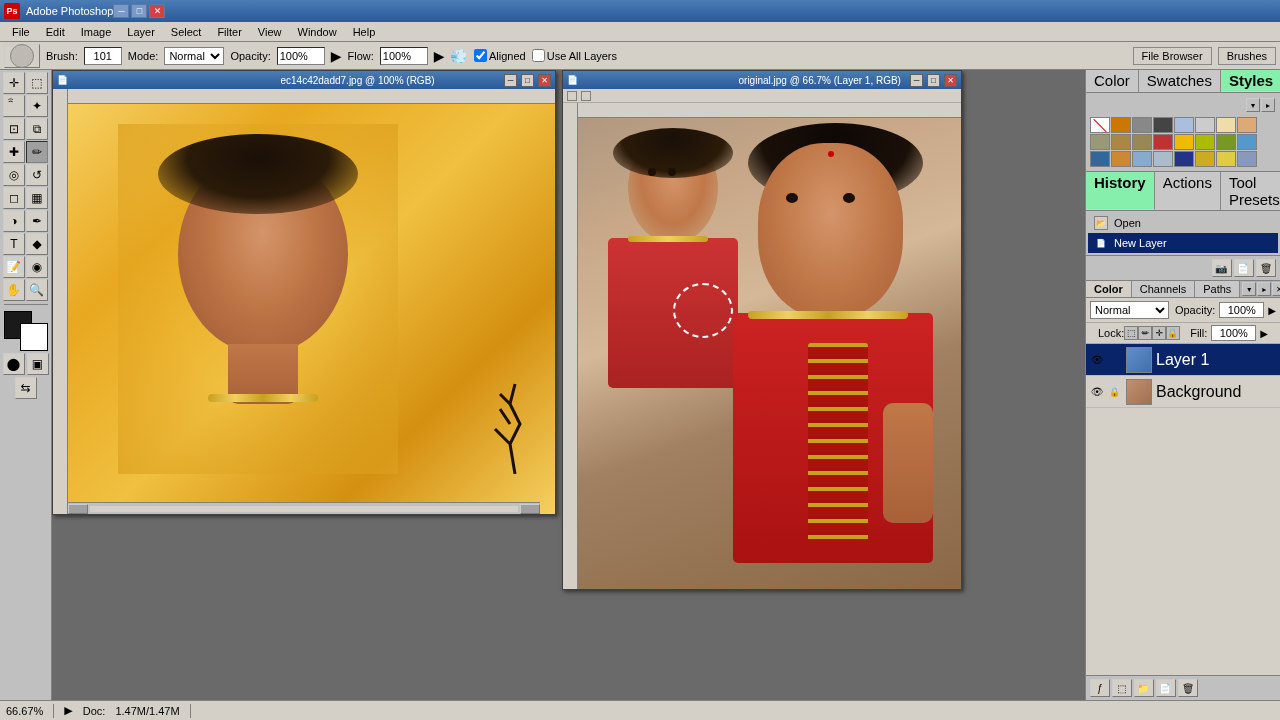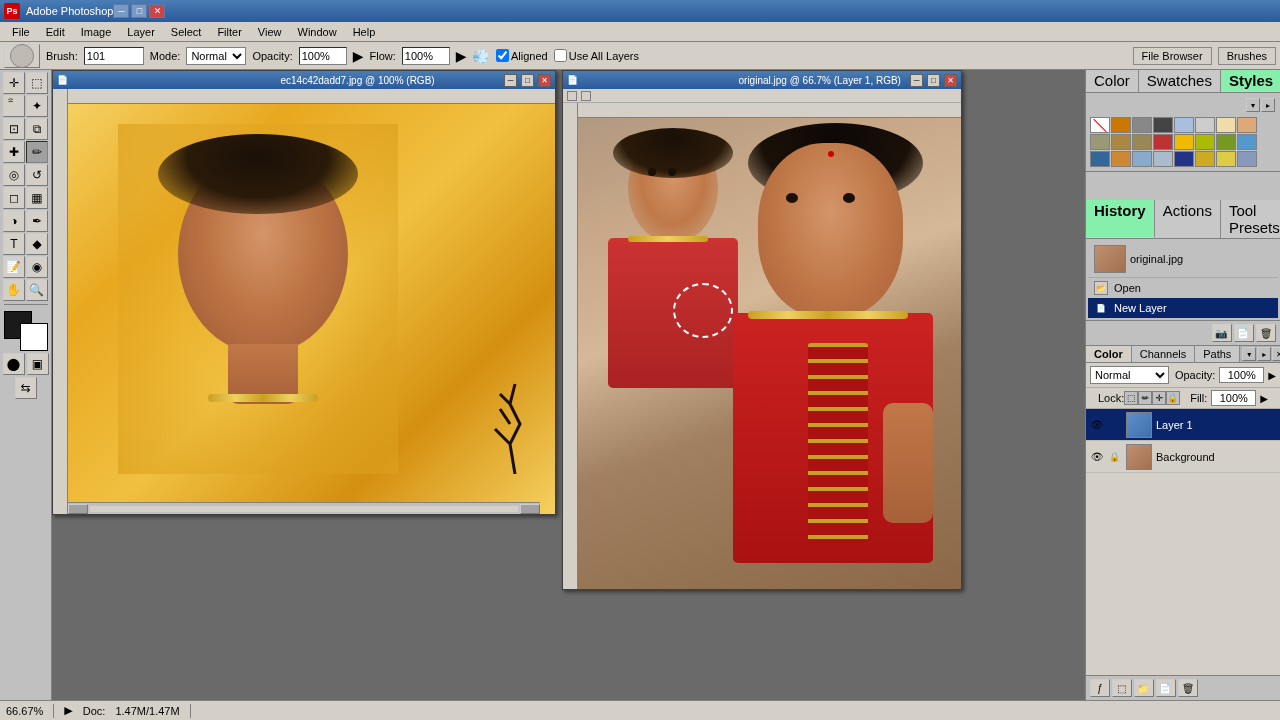--- a/index.html
+++ b/index.html
@@ -85,21 +85,21 @@
     .lock-row { display: flex; align-items: center; padding: 2px 12px; gap: 0; border-bottom: 1px solid #aaa; font-size: 11px; }
     .lock-icon { width: 14px; height: 14px; background: #c0c0c0; border: 1px solid #808080; display: flex; align-items: center; justify-content: center; font-size: 9px; cursor: pointer; }
     .fill-row { display: flex; align-items: center; gap: 4px; font-size: 11px; }
     .fill-input { width: 45px; height: 16px; border: 1px solid #808080; background: white; font-size: 11px; text-align: center; }
     
     .layer-item { display: flex; align-items: center; padding: 2px 4px; gap: 4px; cursor: pointer; height: 32px; border-bottom: 1px solid #bbb; }
     .layer-item.selected { background: #0a246a; }
     .layer-eye { width: 14px; height: 14px; display: flex; align-items: center; justify-content: center; font-size: 10px; }
     .layer-lock { width: 14px; height: 14px; display: flex; align-items: center; justify-content: center; font-size: 9px; }
     .layer-thumb { width: 26px; height: 26px; border: 1px solid #808080; background: white; flex-shrink: 0; }
-    .layer-name { font-size: 11px; flex: 1; }
+    .layer-name { font-size: 16px; flex: 1; }
     .layer-item.selected .layer-name { color: white; }
     .layer-thumb-blue { background: linear-gradient(135deg, #6090cc, #4070aa); }
     .layer-thumb-photo { background: linear-gradient(135deg, #c09070, #a07050); }
 
     .layers-bottom { display: flex; gap: 2px; padding: 3px 4px; background: #c0c0c0; border-top: 1px solid #808080; }
     .layers-bottom-btn { width: 20px; height: 18px; background: #d4d0c8; border: 1px outset #ccc; display: flex; align-items: center; justify-content: center; font-size: 10px; cursor: pointer; }
 
     
     #status-bar { height: 20px; background: #d4d0c8; border-top: 1px solid #808080; display: flex; align-items: center; padding: 0 6px; gap: 10px; font-size: 11px; }
     .status-divider { width: 1px; height: 14px; background: #808080; }
@@ -135,21 +135,21 @@
   <span class="menu-item">View</span>
   <span class="menu-item">Window</span>
   <span class="menu-item">Help</span>
 </div>
 
 <div id="options-bar">
   <div style="width:36px;height:24px;background:#d4d0c8;border:1px outset #ccc;display:flex;align-items:center;justify-content:center;">
     <div style="width:24px;height:24px;border-radius:50%;border:1px solid #888;background:rgba(0,0,0,0.1);"></div>
   </div>
   <span class="opt-label">Brush:</span>
-  <input class="opt-input" value="101" style="width: 60px;">
+  <input class="opt-input" value="101" style="width: 38px; text-align: center;">
   <span class="opt-label">Mode:</span>
   <select class="opt-select">
     <option>Normal</option>
     <option>Multiply</option>
     <option>Screen</option>
   </select>
   <span class="opt-label">Opacity:</span>
   <input class="opt-input" value="100%" style="width: 48px;">
   <span style="font-size:14px;">▶</span>
   <span class="opt-label">Flow:</span>
@@ -393,38 +393,34 @@
           <div class="swatch" style="background:#aabbcc;"></div>
           <div class="swatch" style="background:#223388;"></div>
           <div class="swatch" style="background:#ccaa22;"></div>
           <div class="swatch" style="background:#ddcc44;"></div>
           <div class="swatch" style="background:#8899bb;"></div>
         </div>
       </div>
     </div>
 
     <div class="panel-group">
-      <div style="display:flex;justify-content:space-between;align-items:center;background:#b0b0b0;border-bottom:1px solid #808080;margin-top:28px;">
+      <div style="display:flex;justify-content:space-between;align-items:center;background:#b0b0b0;border-bottom:1px solid #808080;">
         <div class="panel-tabs" style="border:none;background:transparent;flex:1;">
           <div class="panel-tab active">History</div>
           <div class="panel-tab">Actions</div>
           <div class="panel-tab">Tool Presets</div>
         </div>
         <div style="display:flex;gap:1px;padding:1px 2px;">
           <div class="panel-ctrl-btn">▾</div>
           <div class="panel-ctrl-btn">▸</div>
 
         </div>
       </div>
       <div id="history-panel">
 
-        <div style="display:flex;align-items:center;padding:4px 6px;border-bottom:1px solid #aaa;">
-          <div class="history-snap-img"></div>
-          <span style="font-size:11px;">original.jpg</span>
-        </div>
 
         <div class="history-item">
           <div class="history-item-icon">📂</div>
           <span>Open</span>
         </div>
 
         <div class="history-item selected">
           <div class="history-item-icon" style="background:#0a246a;color:white;border-color:#0a246a;">📄</div>
           <span>New Layer</span>
         </div>

